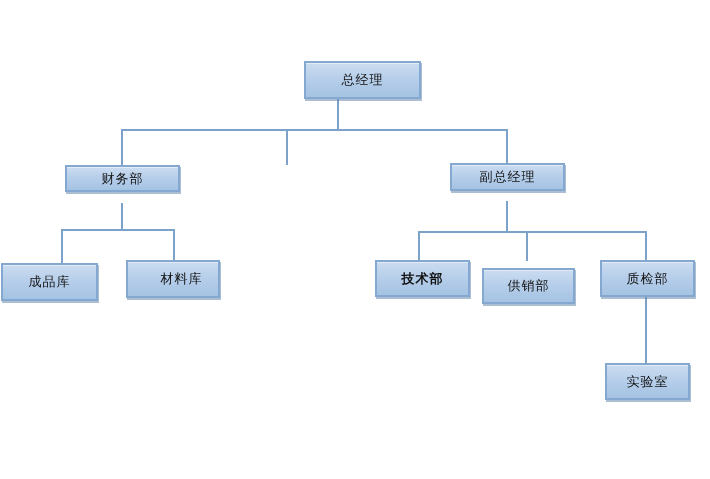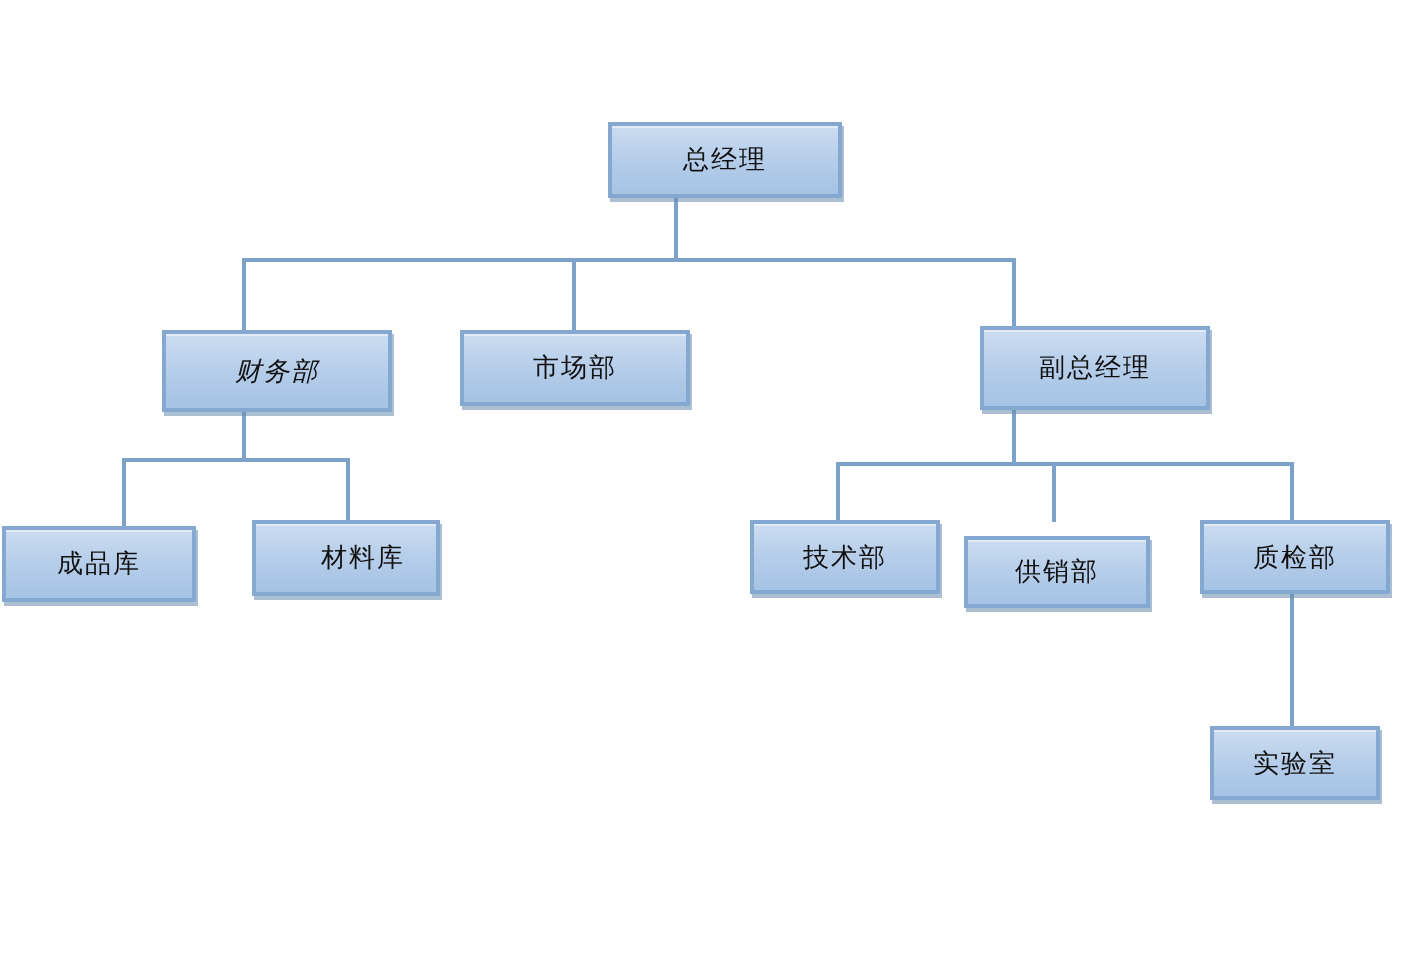--- a/index.html
+++ b/index.html
@@ -53,22 +53,21 @@
     <div class="edge" style="left: 61px; top: 229px; width: 114px; height: 2px;"></div>
     <div class="edge" style="left: 61px; top: 230px; width: 2px; height: 33px;"></div>
     <div class="edge" style="left: 173px; top: 230px; width: 2px; height: 30px;"></div>
     <div class="edge" style="left: 506px; top: 201px; width: 2px; height: 31px;"></div>
     <div class="edge" style="left: 418px; top: 231px; width: 229px; height: 2px;"></div>
     <div class="edge" style="left: 418px; top: 232px; width: 2px; height: 28px;"></div>
     <div class="edge" style="left: 526px; top: 232px; width: 2px; height: 29px;"></div>
     <div class="edge" style="left: 645px; top: 232px; width: 2px; height: 28px;"></div>
     <div class="edge" style="left: 645px; top: 297px; width: 2px; height: 66px;"></div>
     <div class="node" style="left: 280px; top: 61px; width: 117px; height: 38px; margin-left: 24px;">总经理</div>
-    <div class="node" style="left: 81px; top: 165px; width: 115px; height: 41px; font-style: italic;">财务部</div>
-    <div class="node" style="left: 230px; top: 165px; width: 115px; height: 38px;">市场部</div>
-    <div class="node" style="left: 450px; top: 163px; width: 115px; height: 42px; margin-left: 40px;">副总经理</div>
+    <div class="node" style="left: 65px; top: 165px; width: 115px; height: 27px;">财务部</div>
+    <div class="node" style="left: 450px; top: 163px; width: 115px; height: 28px;">副总经理</div>
     <div class="node" style="left: 1px; top: 263px; width: 97px; height: 38px;">成品库</div>
     <div class="node" style="left: 126px; top: 260px; width: 94px; height: 38px; padding-left: 17px;">材料库</div>
-    <div class="node" style="left: 375px; top: 260px; width: 95px; height: 37px;">技术部</div>
+    <div class="node" style="left: 375px; top: 260px; width: 95px; height: 37px; font-weight: bold;">技术部</div>
     <div class="node" style="left: 482px; top: 268px; width: 93px; height: 36px;">供销部</div>
     <div class="node" style="left: 600px; top: 260px; width: 95px; height: 37px;">质检部</div>
     <div class="node" style="left: 605px; top: 363px; width: 85px; height: 37px;">实验室</div>
   </div>
 
 </body></html>

